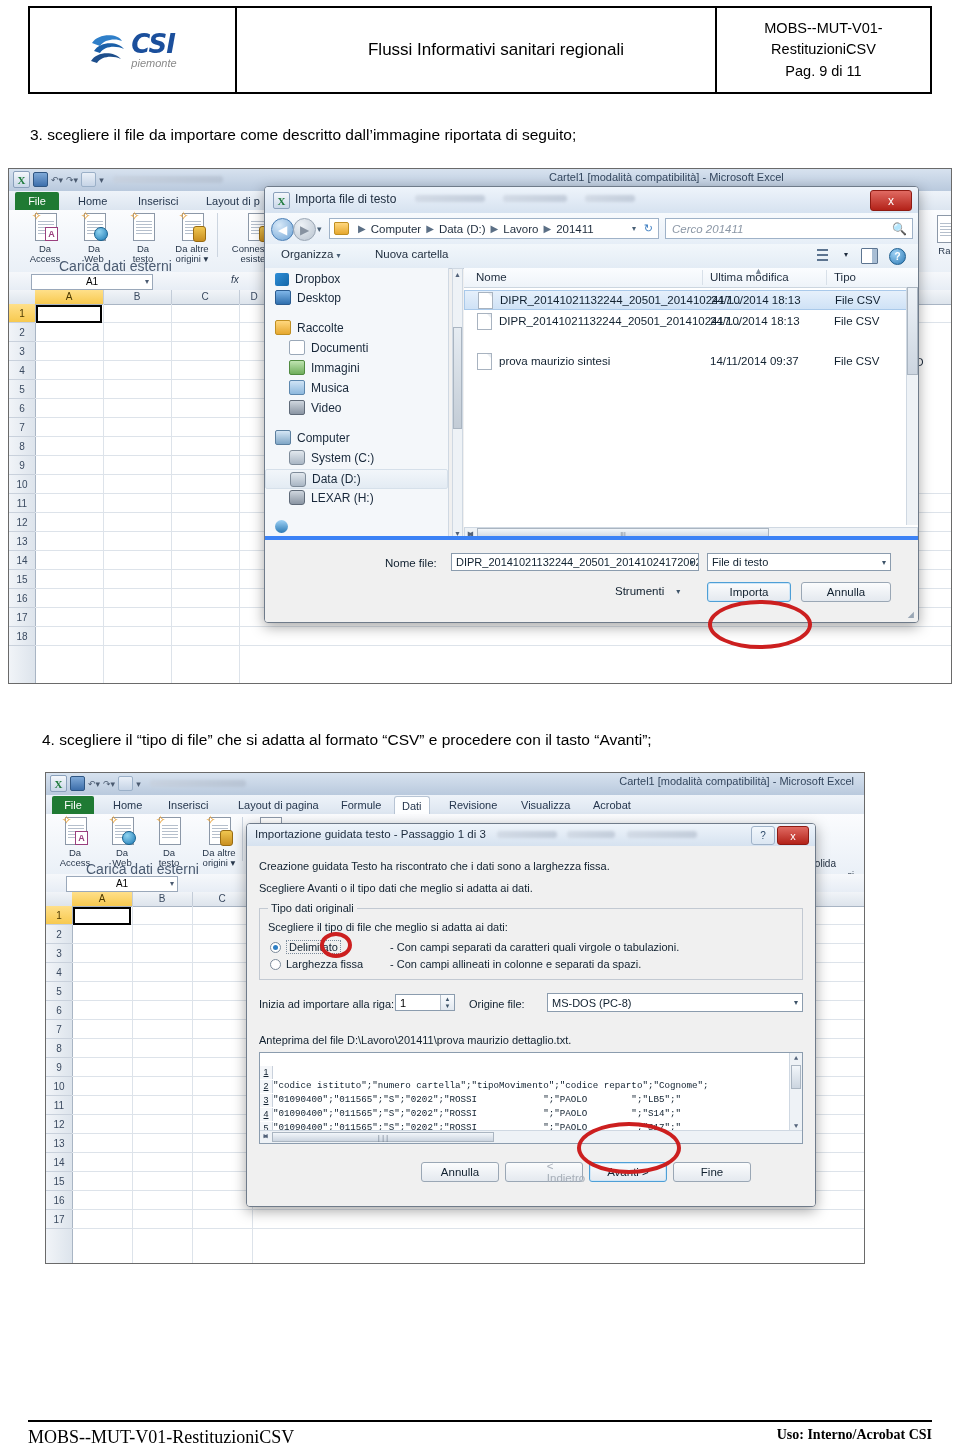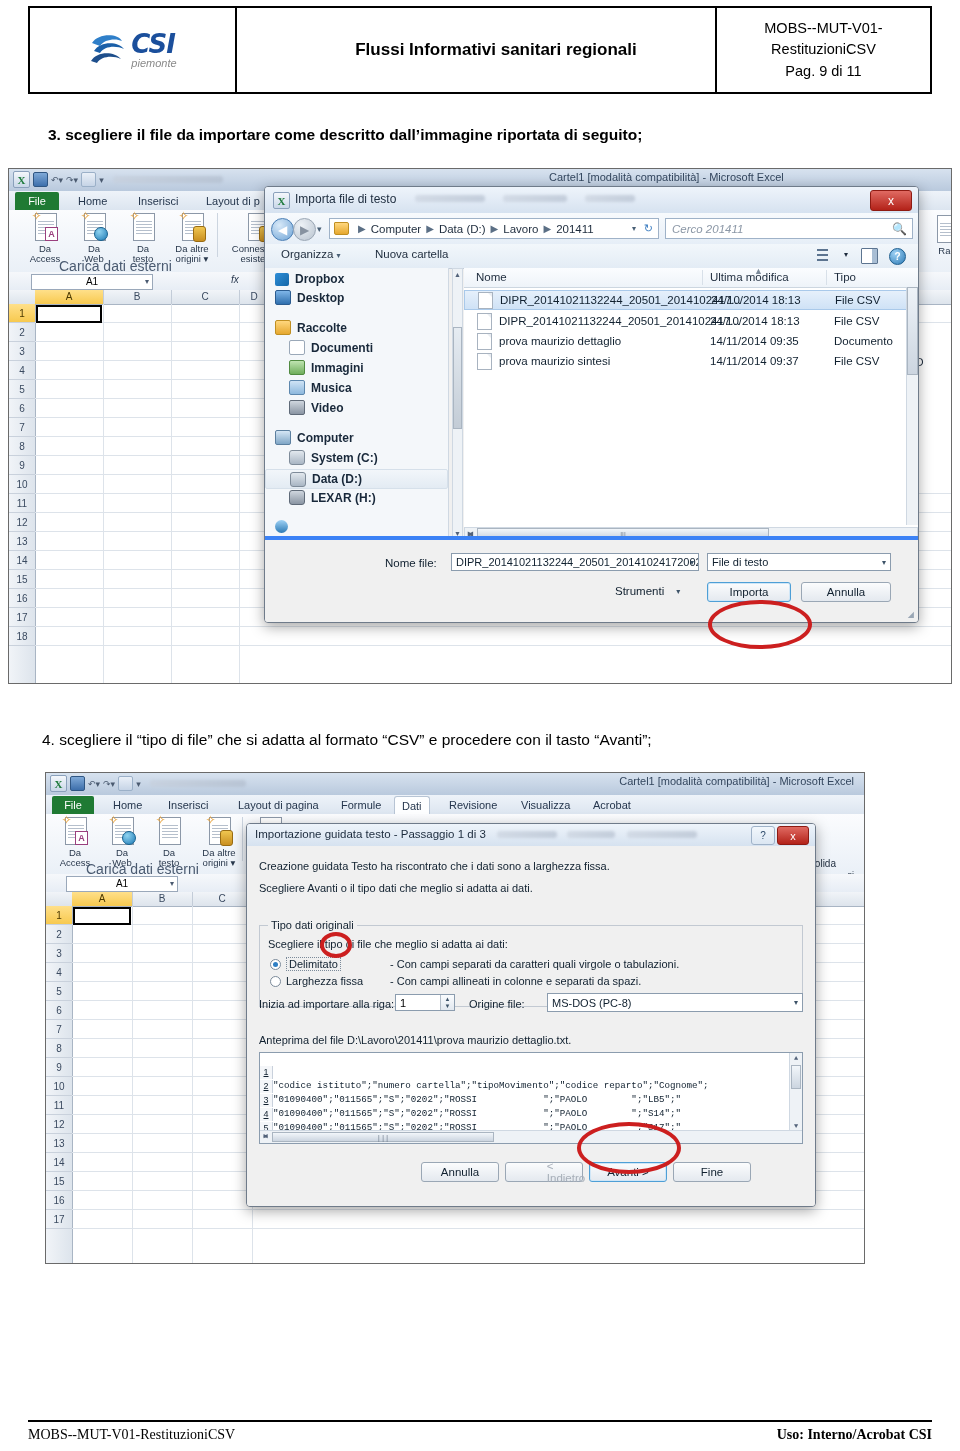--- a/index.html
+++ b/index.html
@@ -15,28 +15,28 @@
     position:absolute;left:28px;top:6px;width:904px;height:88px;
     border:2px solid #000;box-sizing:border-box;display:flex;background:#fff;
   }
   .hdr-logo{width:205px;border-right:2px solid #000;display:flex;align-items:center;justify-content:center;}
   .logo-wrap{display:flex;align-items:flex-end;gap:3px;}
   .logo-mark{width:40px;height:38px;position:relative;}
   .logo-text{display:flex;flex-direction:column;line-height:1;}
   .logo-csi{font-family:"DejaVu Sans",sans-serif;font-weight:bold;font-style:italic;font-size:26px;color:#1b4f9c;letter-spacing:-1px;}
   .logo-piemonte{font-size:11px;font-style:italic;color:#8a8a8a;letter-spacing:0px;margin-top:1px;text-align:right;}
   .hdr-center{flex:1;border-right:2px solid #000;display:flex;flex-direction:column;align-items:center;justify-content:center;padding:2px 6px;box-sizing:border-box;}
-  .hdr-title{font-weight:bold;font-size:17px;line-height:1.25;text-align:center;margin-left:40px;}
+  .hdr-title{font-weight:normal;font-size:17px;line-height:1.25;text-align:center;margin-left:40px;}
   .hdr-sub{font-size:14.5px;line-height:1.3;text-align:center;margin-top:3px;}
   .hdr-right{width:213px;display:flex;flex-direction:column;align-items:center;justify-content:center;font-size:14.5px;line-height:1.45;text-align:center;}
 
   
   .step{position:absolute;font-size:15.5px;line-height:1.3;white-space:nowrap;}
   .step .num{display:inline-block;}
-  #step3{left:48px;top:125px;font-weight:bold;}
+  #step3{left:30px;top:125px;}
   #step4{left:42px;top:730px;}
 
   
   .shot{position:absolute;box-sizing:border-box;border:1px solid #6a6a6a;background:#dfe6ef;overflow:hidden;}
   #shot1{left:8px;top:168px;width:944px;height:516px;}
   #shot2{left:45px;top:772px;width:820px;height:492px;}
 
   
   .xl-title{position:absolute;left:0;top:0;right:0;height:22px;
     background:linear-gradient(#d7e2ef,#b9c9dd);border-bottom:1px solid #9fb0c6;}
@@ -191,21 +191,21 @@
     font-family:"Liberation Mono","DejaVu Sans Mono",monospace;font-size:9.2px;color:#10202f;}
   .pvrow{position:absolute;left:0;right:0;height:13px;white-space:pre;line-height:13px;}
   .pvnum{position:absolute;left:0;width:12px;text-align:center;border-right:1px solid #c9d1dc;background:#f4f6f9;
     font-family:"Liberation Sans",sans-serif;font-size:9px;text-decoration:underline;}
   .pvtext{position:absolute;left:13px;white-space:pre;}
   .pvvs{position:absolute;right:0;top:0;bottom:0;width:12px;background:#eef2f6;border-left:1px solid #cfd8e2;}
   .pvhs{position:absolute;left:0;right:0;bottom:0;height:12px;background:#eef2f6;border-top:1px solid #cfd8e2;}
 
   
   .foot-rule{position:absolute;left:28px;top:1420px;width:904px;height:2px;background:#000;}
-  .foot-l{position:absolute;left:28px;top:1427px;font-size:14px;font-family:"Liberation Serif",serif;}
+  .foot-l{position:absolute;left:28px;top:1427px;font-size:18px;font-family:"Liberation Serif",serif;}
   .foot-r{position:absolute;right:28px;top:1427px;font-size:14px;font-weight:bold;font-family:"Liberation Serif",serif;}
 
   .blur{filter:blur(1.4px);opacity:.6;}
 </style>
 </head>
 <body>
 
 <div class="page">
 
   <div class="doc-header">
@@ -423,21 +423,21 @@
         <div class="viewico" style="right:86px;">
           <span class="ln" style="top:0;"></span>
             <span class="ln" style="top:5px;"></span>
             <span class="ln" style="top:10px;"></span>
         </div>
         <div class="cmd" style="right:70px;top:6px;font-size:8px;">▾</div>
         <div class="paneico" style="right:40px;"></div>
         <div class="helpico" style="right:12px;">?</div>
       </div>
 
-      <div class="navpane" style="left:0;top:81px;width:184px;bottom:82px;font-weight:bold;">
+      <div class="navpane" style="left:0;top:81px;width:184px;bottom:82px;">
         <div class="navitem" style="top:4px;">
           <span class="nico dropbox"></span>
           <span>Dropbox</span>
         </div>
         <div class="navitem" style="top:22px;">
           <span class="nico desktop"></span>
           <span>Desktop</span>
         </div>
         <div class="navitem" style="top:52px;">
           <span class="nico lib"></span>
@@ -498,26 +498,20 @@
           <span class="fico"></span>
           <span class="fname">DIPR_20141021132244_20501_2014102417...</span>
           <span class="fdate" style="left:246px;">24/10/2014 18:13</span>
           <span class="ftype" style="left:370px;">File CSV</span>
         </div>
         <div class="frow" style="top:43px;">
           <span class="fico"></span>
           <span class="fname">DIPR_20141021132244_20501_2014102417...</span>
           <span class="fdate" style="left:246px;">24/10/2014 18:13</span>
           <span class="ftype" style="left:370px;">File CSV</span>
-        </div>
-        <div class="frow" style="top:63px;">
-          <span class="fico"></span>
-          <span class="fname">prova maurizio dettaglio</span>
-          <span class="fdate" style="left:246px;">14/11/2014 09:35</span>
-          <span class="ftype" style="left:370px;">Documento</span>
         </div>
         <div class="frow" style="top:83px;">
           <span class="fico"></span>
           <span class="fname">prova maurizio sintesi</span>
           <span class="fdate" style="left:246px;">14/11/2014 09:37</span>
           <span class="ftype" style="left:370px;">File CSV</span>
         </div>
 
         <div style="position:absolute;right:0;top:19px;bottom:15px;width:11px;background:#eef2f6;border-left:1px solid #cfd8e2;">
           <div style="position:absolute;left:0;right:0;top:0;height:88px;background:linear-gradient(#eef3f8,#ccd5e0);border:1px solid #aab5c1;box-sizing:border-box;"></div>
@@ -703,21 +697,21 @@
         <div class="blur blurbar" style="position:absolute;left:320px;top:7px;width:48px;"></div>
         <div class="blur blurbar" style="position:absolute;left:380px;top:7px;width:70px;"></div>
         <div class="wz-help" style="right:40px;">?</div>
         <div class="wz-x" style="right:6px;">x</div>
       </div>
 
       <div class="wz-body" style="top:22px;">
         <div class="wz-txt" style="left:12px;top:14px;">Creazione guidata Testo ha riscontrato che i dati sono a larghezza fissa.</div>
         <div class="wz-txt" style="left:12px;top:36px;">Scegliere Avanti o il tipo dati che meglio si adatta ai dati.</div>
 
-        <div class="groupbox" style="left:12px;top:79px;right:12px;height:82px;">
+        <div class="groupbox" style="left:12px;top:62px;right:12px;height:72px;">
           <span class="gl">Tipo dati originali</span>
           <div class="wz-txt" style="left:8px;top:12px;">Scegliere il tipo di file che meglio si adatta ai dati:</div>
 
           <div class="radio on" style="left:10px;top:33px;"></div>
           <div class="wz-txt" style="left:26px;top:31px;border:1px dotted #7b8a9a;padding:0 2px;">Delimitato</div>
           <div class="wz-txt" style="left:130px;top:32px;">- Con campi separati da caratteri quali virgole o tabulazioni.</div>
 
           <div class="radio" style="left:10px;top:50px;"></div>
           <div class="wz-txt" style="left:26px;top:49px;">Larghezza fissa</div>
           <div class="wz-txt" style="left:130px;top:49px;">- Con campi allineati in colonne e separati da spazi.</div>

